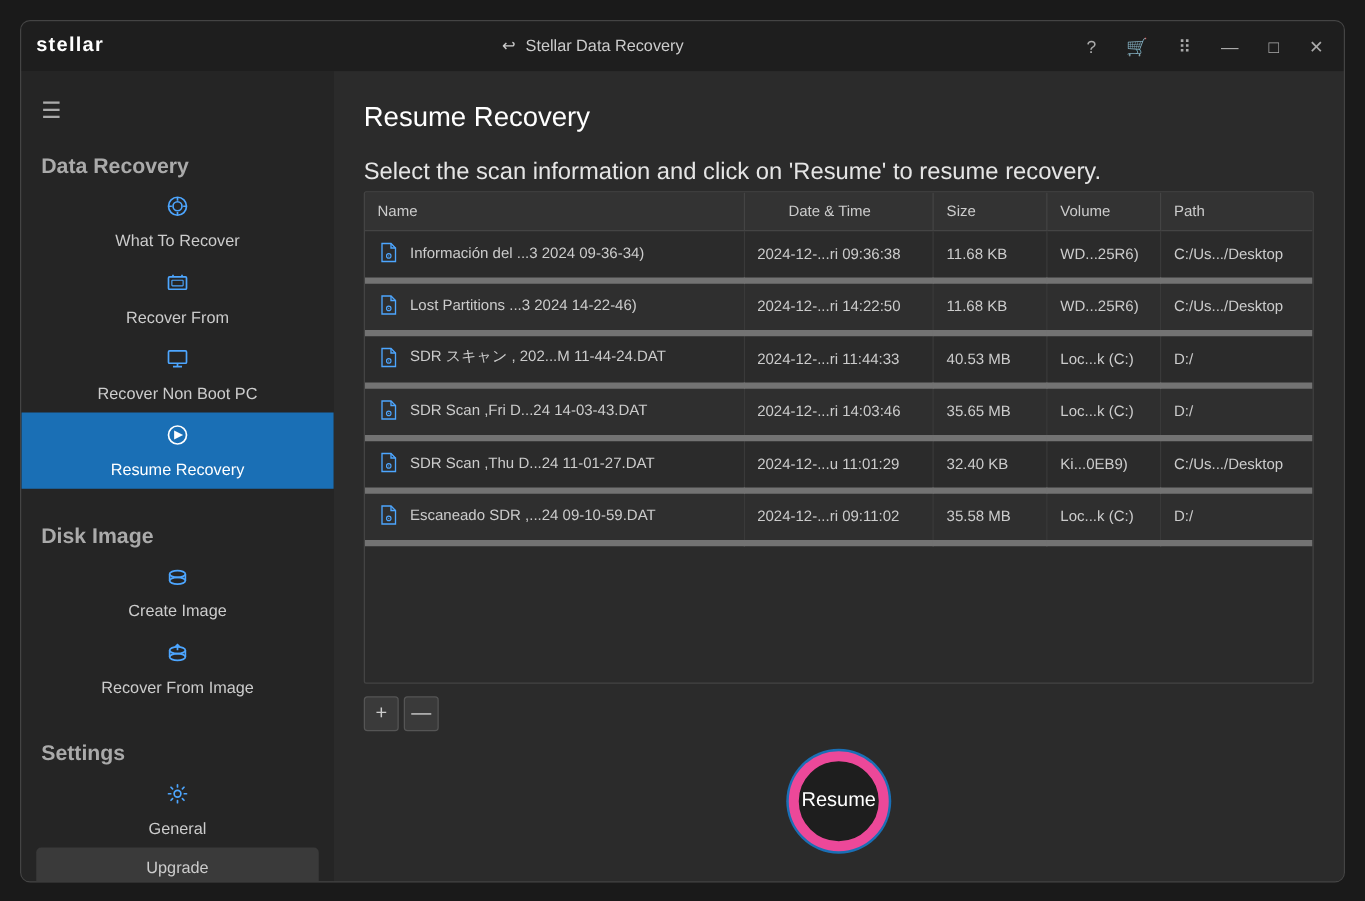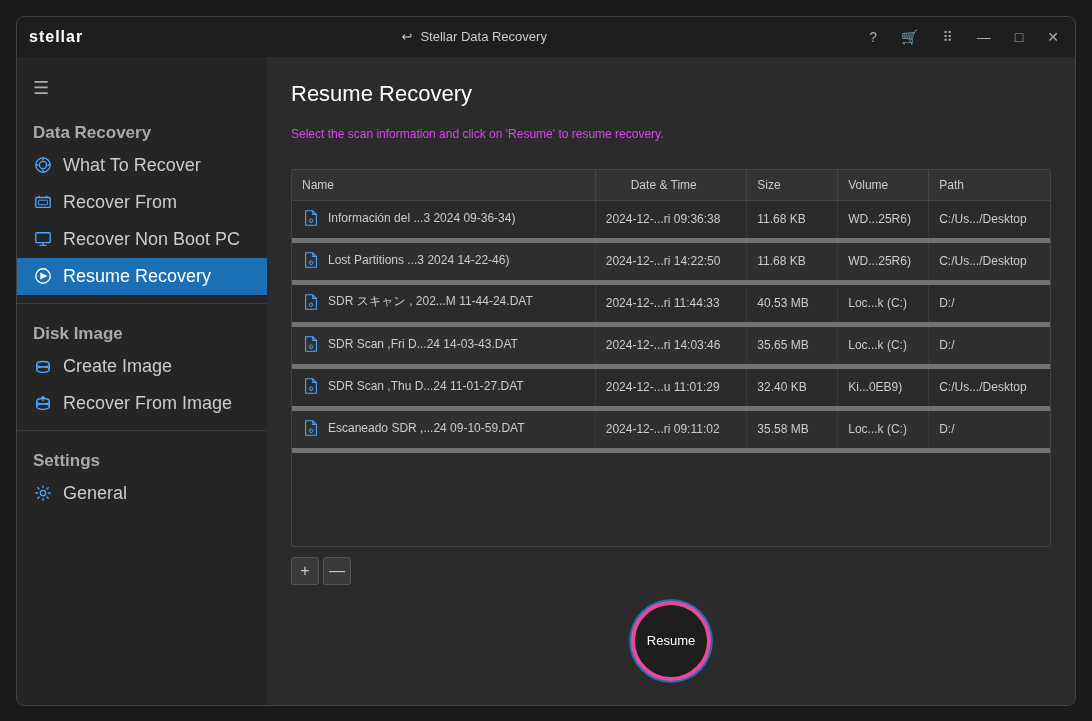--- a/index.html
+++ b/index.html
@@ -94,21 +94,22 @@
       padding: 12px 16px 4px;
       text-transform: none;
     }
     .sidebar-item {
       display: flex;
       align-items: center;
       gap: 10px;
       padding: 8px 16px;
       cursor: pointer;
       color: #cccccc;
-      font-size: 18px;
+      font-size: 13px;
+      flex-direction: column;
     }
     .sidebar-item.active {
       background: #1a6fb5;
       color: #ffffff;
     }
     .sidebar-icon {
       width: 20px;
       height: 20px;
       flex-shrink: 0;
       display: flex;
@@ -144,23 +145,23 @@
       padding: 24px;
       overflow: hidden;
     }
     .page-title {
       color: #ffffff;
       font-size: 22px;
       font-weight: 400;
       margin-bottom: 20px;
     }
     .instruction-text {
-      color: #d946ef;
-      font-size: 12px;
-      margin-bottom: 28px;
+      color: #e5e5e5;
+      font-size: 19px;
+      margin-bottom: 4px;
     }
     .table-container {
       flex: 1;
       overflow-y: auto;
       border: 1px solid #444;
       border-radius: 2px;
       position: relative;
     }
     .table-container::-webkit-scrollbar { width: 8px; }
     .table-container::-webkit-scrollbar-track { background: #2b2b2b; }
@@ -224,23 +225,23 @@
     .resume-area {
       display: flex;
       justify-content: center;
       margin-top: 16px;
     }
     .resume-btn {
       width: 80px;
       height: 80px;
       border-radius: 50%;
       background: #1e1e1e;
-      border: 4px solid #ec4899;
+      border: 8px solid #ec4899;
       color: #ffffff;
-      font-size: 13px;
+      font-size: 16px;
       cursor: pointer;
       display: flex;
       align-items: center;
       justify-content: center;
       font-weight: 500;
       box-shadow: 0 0 0 2px #1a6fb5;
     }
     .col-name { width: 40%; }
     .col-date { width: 20%; padding-left: 35px; }
     .col-size { width: 12%; }
@@ -364,20 +365,21 @@
         <span class="sidebar-icon">
           <svg viewBox="0 0 20 20" fill="none">
             <circle cx="10" cy="10" r="3" stroke="#4da6ff" stroke-width="1.5"></circle>
             <path d="M10 2v2M10 16v2M2 10h2M16 10h2M4.22 4.22l1.42 1.42M14.36 14.36l1.42 1.42M4.22 15.78l1.42-1.42M14.36 5.64l1.42-1.42" stroke="#4da6ff" stroke-width="1.5" stroke-linecap="round"></path>
           </svg>
         </span>
         <span>General</span>
       </div>
 
 
+      <button class="upgrade-btn">Upgrade</button>
     </div>
 
     <div class="main-content">
       <h1 class="page-title">Resume Recovery</h1>
       <p class="instruction-text">Select the scan information and click on 'Resume' to resume recovery.</p>
 
       <div class="table-container">
         <table>
           <thead>
             <tr>

